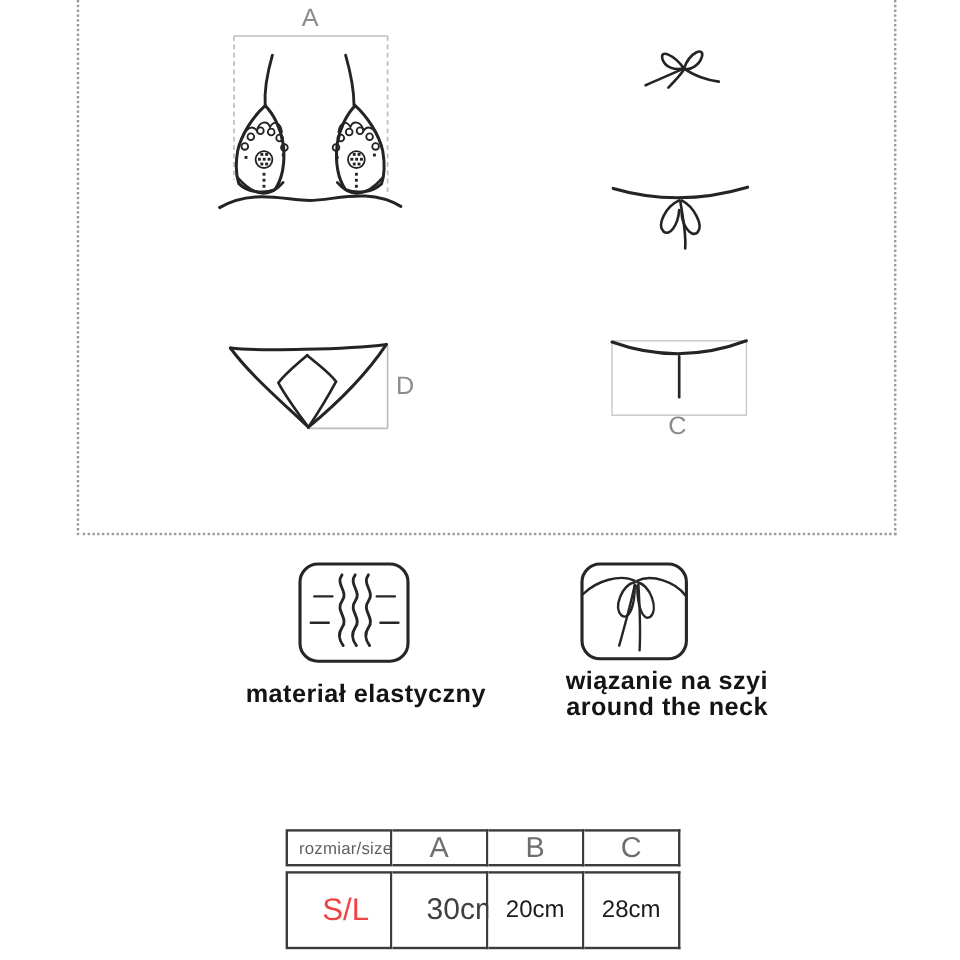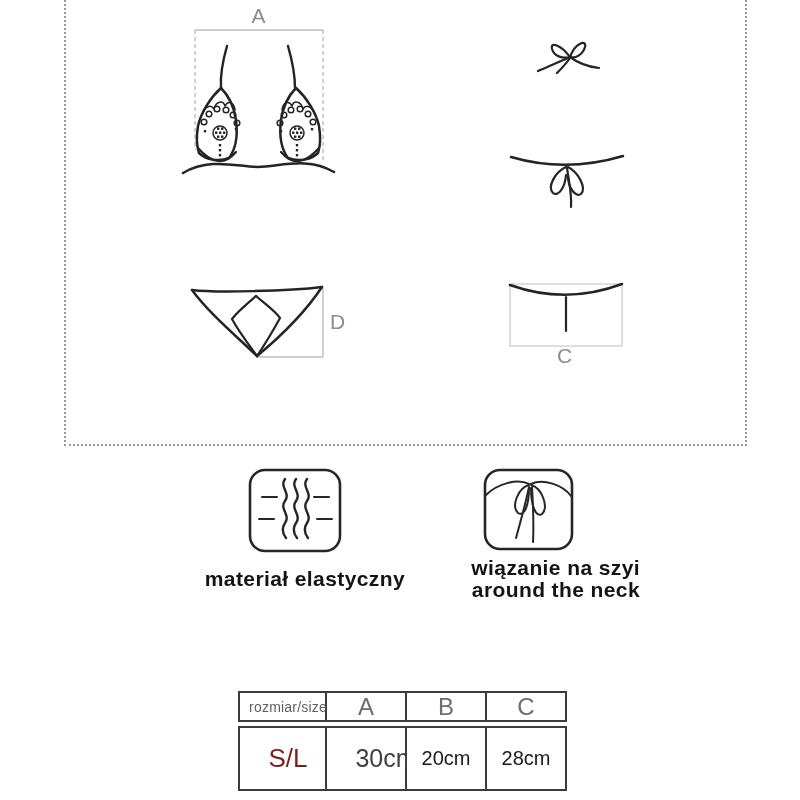--- a/index.html
+++ b/index.html
@@ -34,21 +34,21 @@
     box-sizing:border-box;border:2px solid #3c3c3c;border-left-width:0;
     display:flex;align-items:center;justify-content:center;background:#fff;
   }
   .tcell:first-child{border-left-width:2px;}
   .c0{width:89px;padding-left:11px;} .c1{width:80px;} .c2{width:80px;} .c3{width:80px;}
   .trow.header .tcell{height:31px;}
   .trow.data{margin-top:4px;}
   .trow.data .tcell{height:65px;}
   .h-size{font-size:14px;color:#5f5f5f;letter-spacing:0.2px;}
   .h-abc{font-size:24px;color:#6e6e6e;}
-  .d-size{font-size:26px;color:#7f1d1d;}
+  .d-size{font-size:26px;color:#ef4444;}
   .d-a{font-size:25px;color:#404040;padding-left:40px;}
   .d-bc{font-size:20px;color:#1b1b1b;}
 </style>
 </head>
 <body>
 
 <div class="stage">
 
   <div class="dotted-box"></div>
 

